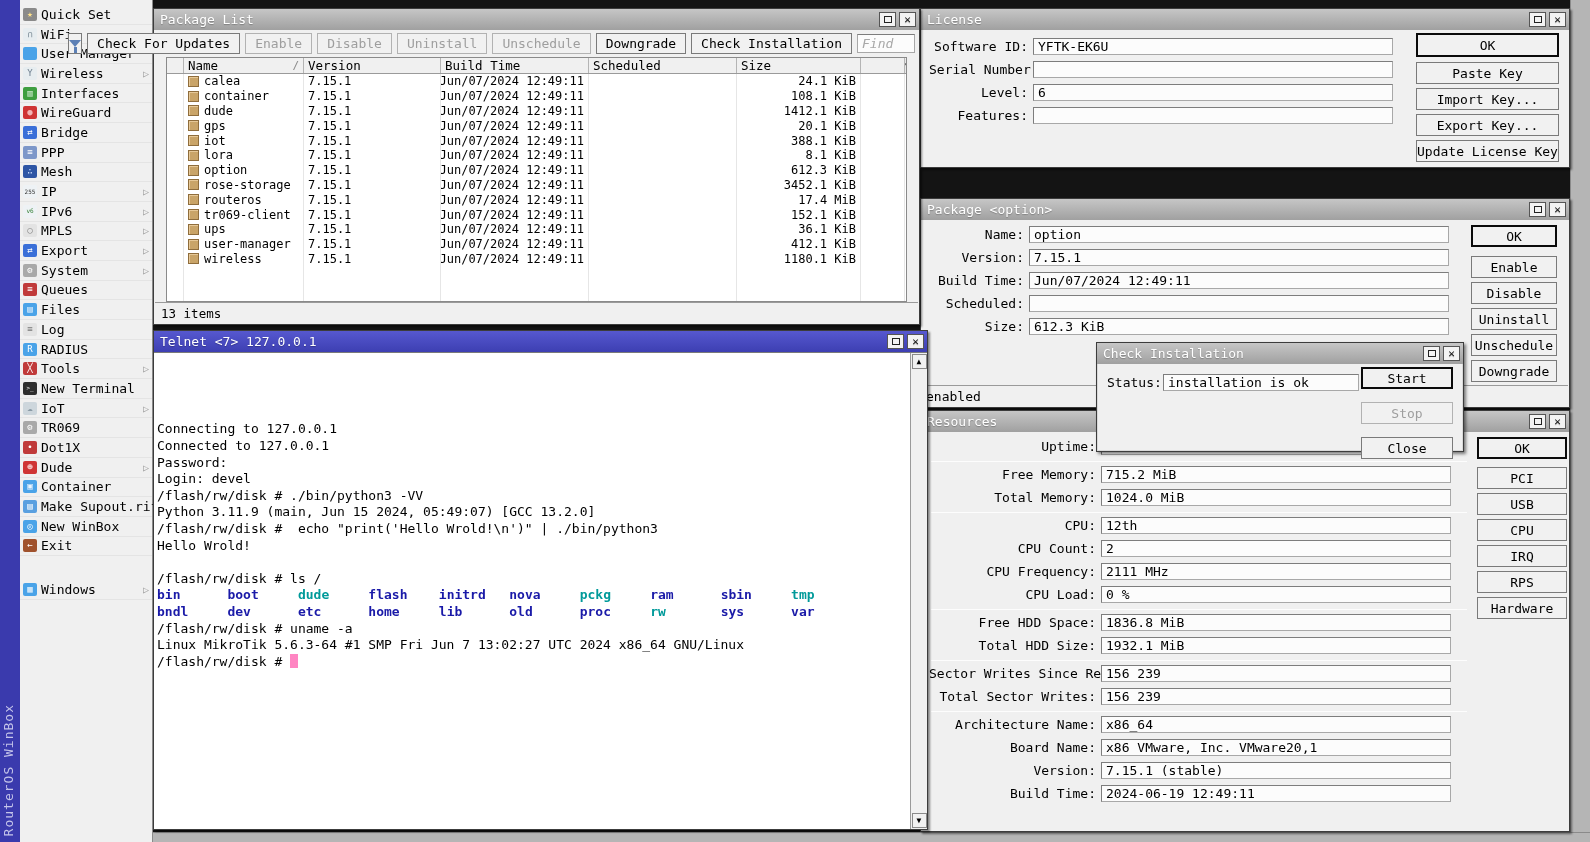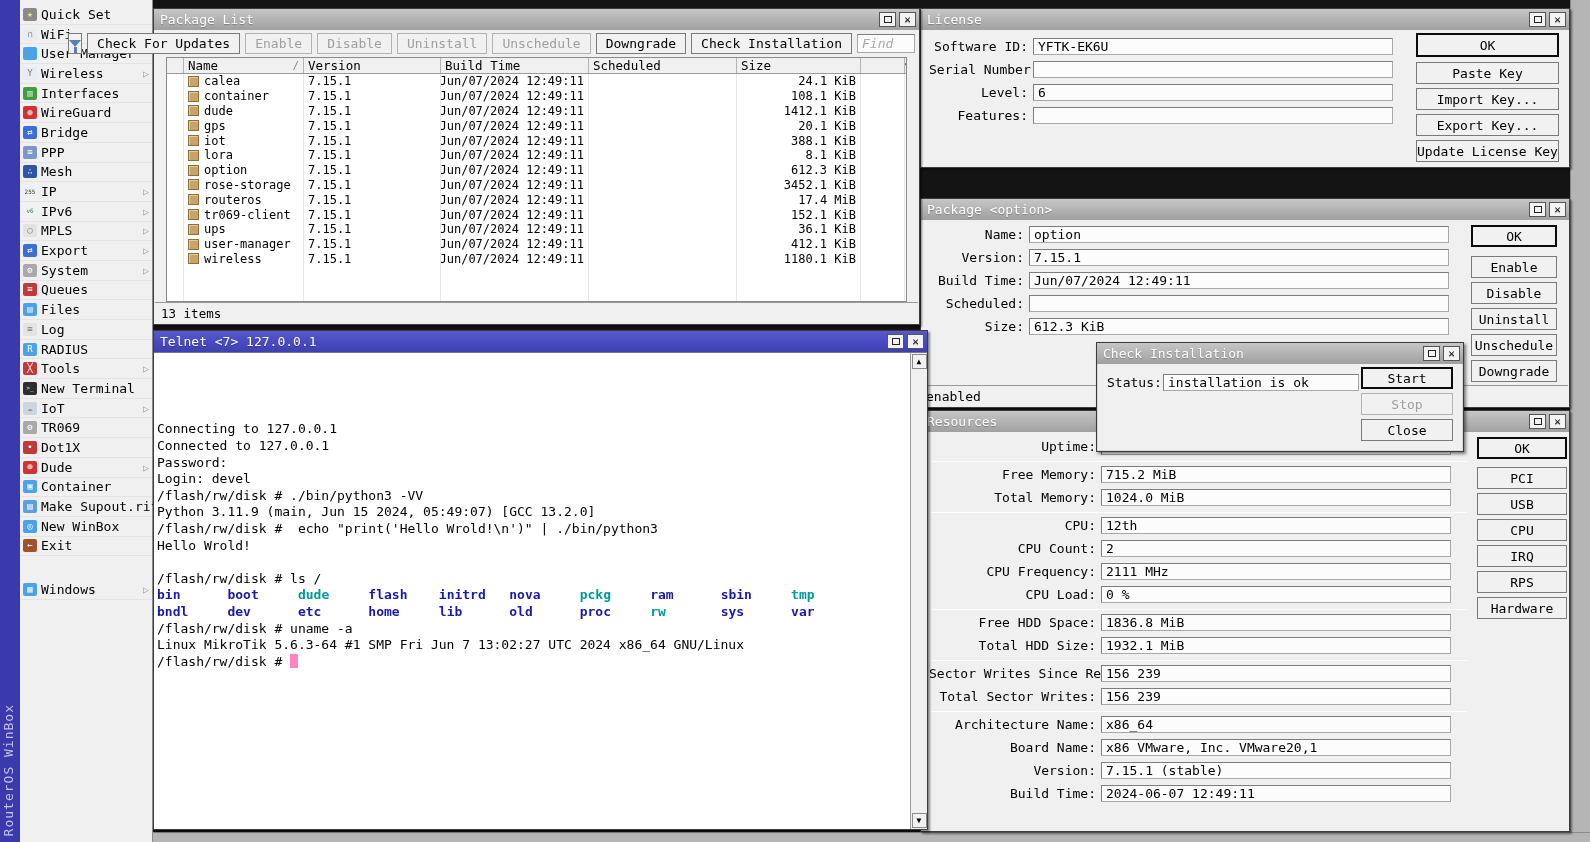--- a/index.html
+++ b/index.html
@@ -104,21 +104,21 @@
   #res-btns { position:absolute; left:556px; top:5px; width:90px; }
   #res-btns .btn { width:90px; height:22px; margin-bottom:4px; }
   #res-btns .btn.default { margin-bottom:8px; }
 
   
   #dlg-check { left:1096px; top:342px; width:368px; height:110px; z-index:50; border:1px solid #3c3c3c; box-shadow:0 0 0 1px #d9d9d9 inset, 2px 2px 3px rgba(0,0,0,.5); }
   #dlg-check .body { position:relative; padding:10px 0 0 10px; }
   #check-status-label { display:inline-block; width:56px; text-align:right; padding-right:5px; }
   #check-status-input { display:inline-flex; width:196px; }
   #check-btns { position:absolute; left:264px; top:3px; width:92px; }
-  #check-btns .btn { width:92px; height:22px; margin-bottom:4px; }
+  #check-btns .btn { width:92px; height:22px; margin-bottom:13px; }
 
   
   #strip-right { position:absolute; right:0; top:0; width:20px; height:842px; background:#b5b5b5; border-left:1px solid #8a8a8a; }
   #strip-bottom { position:absolute; left:20px; bottom:0; width:1570px; height:10px; background:#b5b5b5; border-top:1px solid #8a8a8a; }
 </style>
 </head>
 <body>
 
 <div id="app">
 
@@ -648,21 +648,21 @@
           <div class="frow">
             <div class="flabel">Board Name:</div>
             <div class="input">x86 VMware, Inc. VMware20,1</div>
           </div>
           <div class="frow">
             <div class="flabel">Version:</div>
             <div class="input">7.15.1 (stable)</div>
           </div>
           <div class="frow">
             <div class="flabel">Build Time:</div>
-            <div class="input">2024-06-07 12:49:11</div>
+            <div class="input">2024-06-19 12:49:11</div>
           </div>
         </div>
       <div id="res-btns">
           <div class="btn default">OK</div>
           <div class="btn">PCI</div>
           <div class="btn">USB</div>
           <div class="btn">CPU</div>
           <div class="btn">IRQ</div>
           <div class="btn">RPS</div>
           <div class="btn">Hardware</div>

